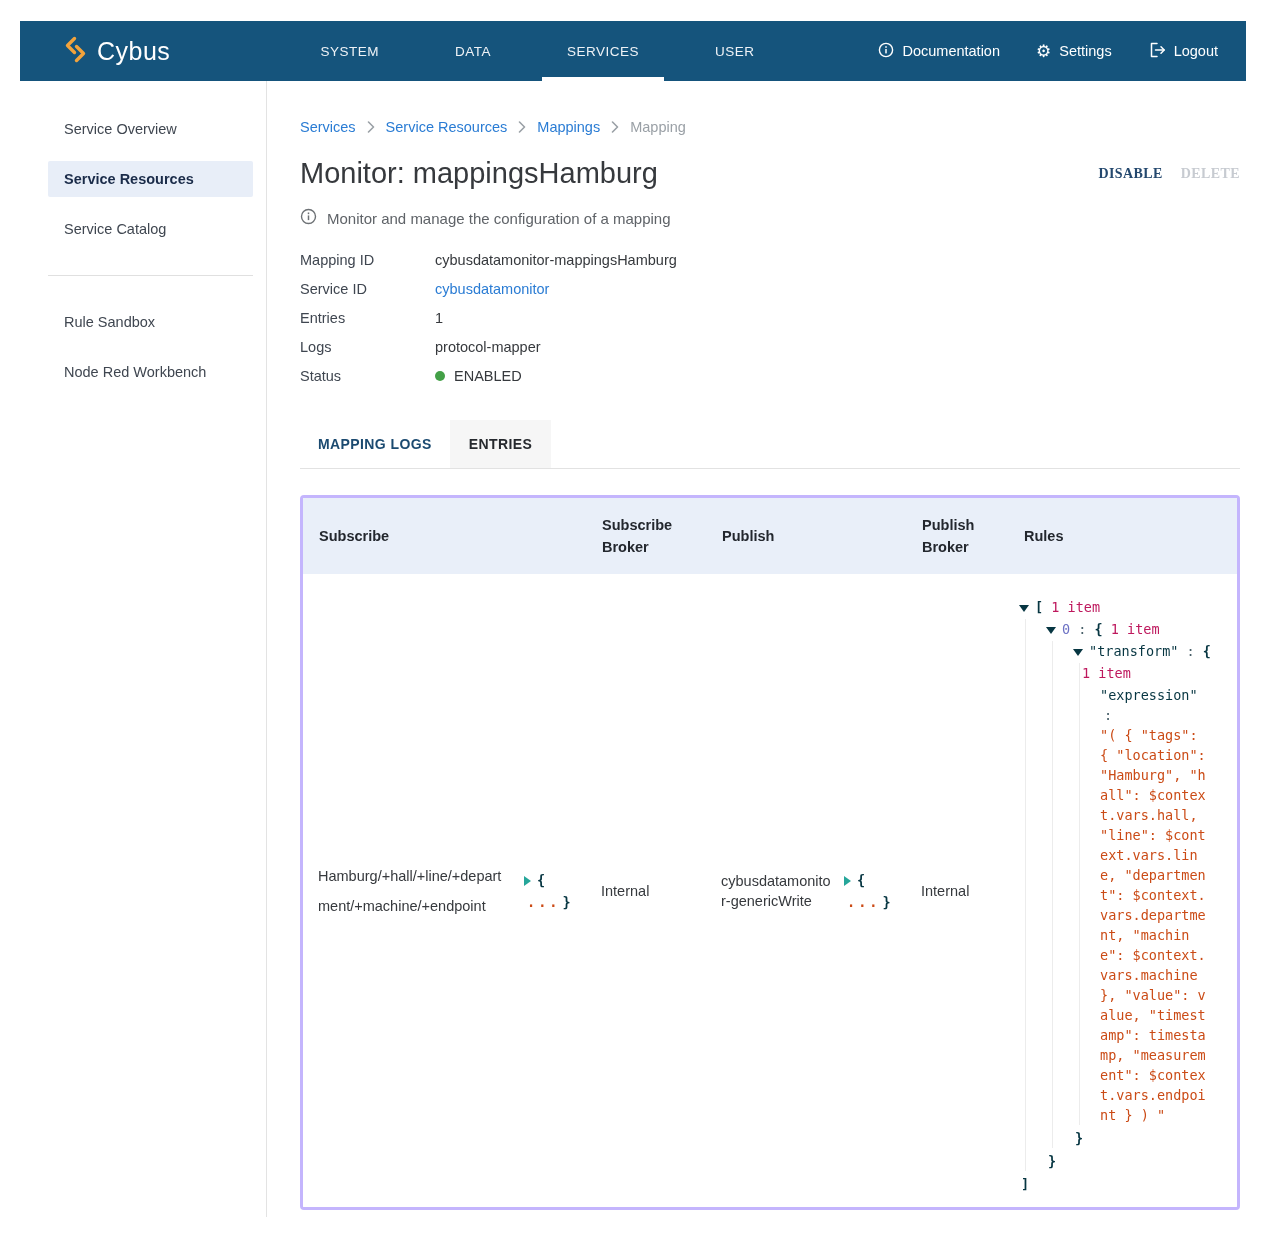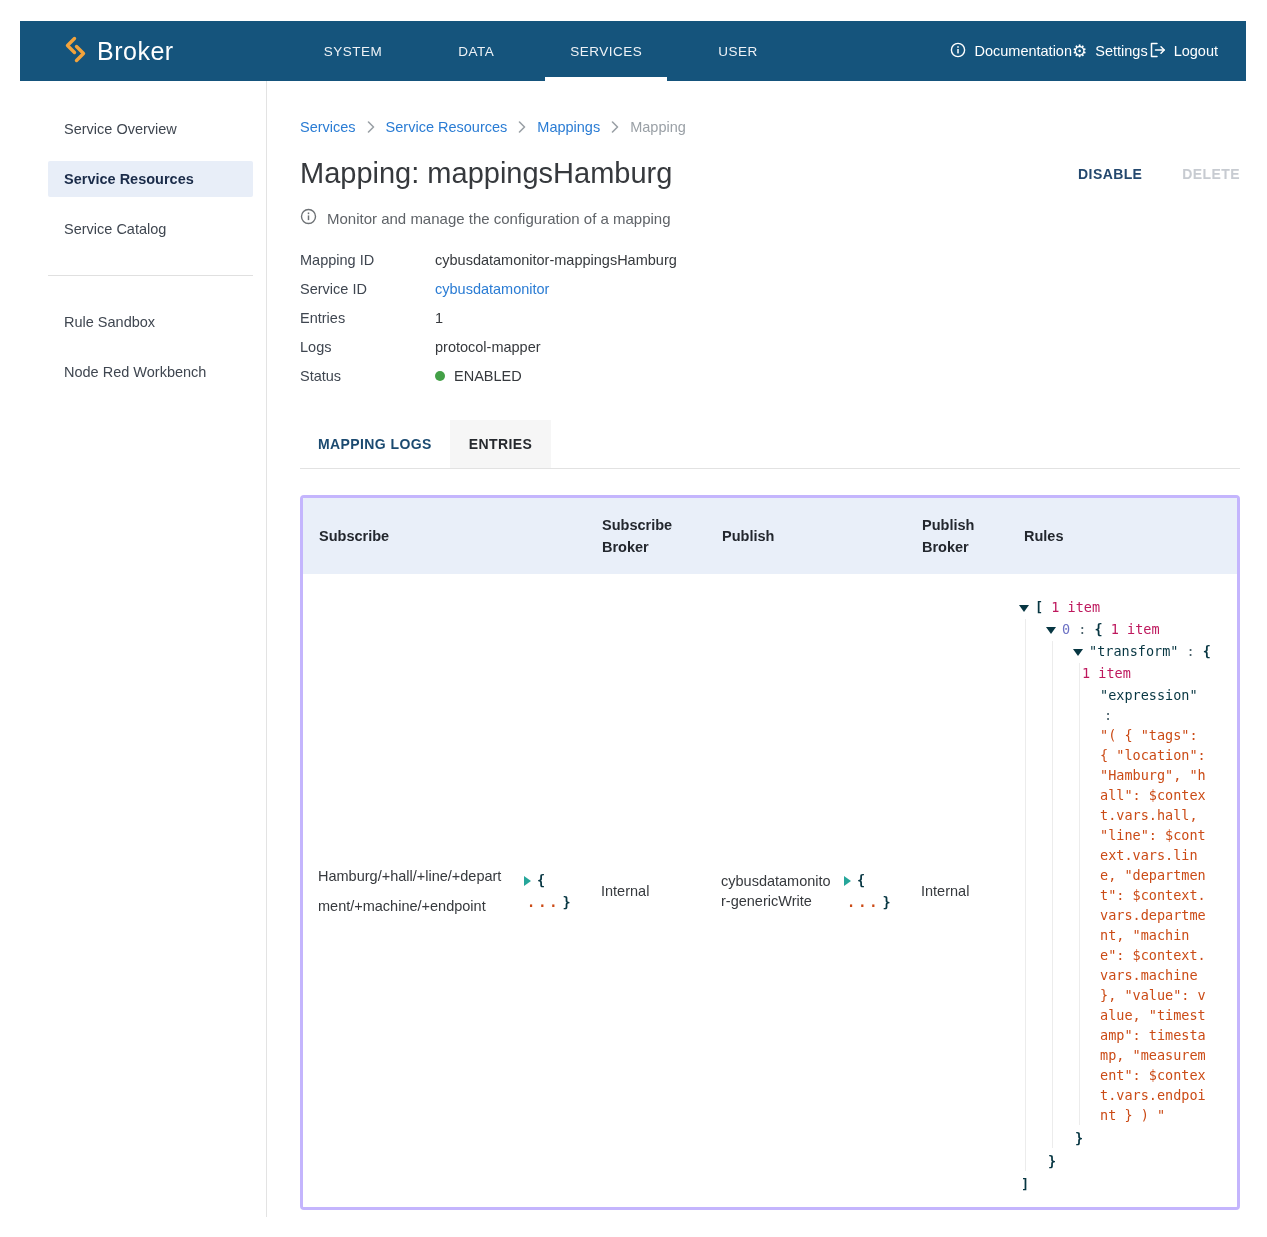--- a/index.html
+++ b/index.html
@@ -18,21 +18,21 @@
   .brand-name { color:#ffffff; font-size:25px; letter-spacing:0.5px; }
   .nav-primary { display:flex; margin-left:112px; height:100%; }
   .nav-item {
     position:relative; display:flex; align-items:center; justify-content:center;
     height:100%; padding:16px 25px; margin:0 13px; color:#eef2f6; font-size:13.5px;
     font-weight:500; letter-spacing:0.5px; cursor:pointer;
   }
   .nav-item.active::after {
     content:""; position:absolute; left:0; right:0; bottom:0; height:4px; background:#ffffff;
   }
-  .nav-actions { margin-left:auto; display:flex; align-items:center; margin-right:28px; }
+  .nav-actions { margin-left:auto; display:flex; align-items:center; gap:36px; margin-right:28px; }
   .nav-action { display:flex; align-items:center; gap:8px; color:#ffffff; font-size:14.5px; cursor:pointer; }
   .gear-glyph { font-size:17px; line-height:1; color:#ffffff; font-family:"DejaVu Sans", sans-serif; }
 
   
   .sidebar {
     position:absolute; left:20px; top:81px; width:247px; height:1136px;
     border-right:1px solid #e3e3e3; padding-top:23px;
   }
   .side-item {
     height:50px; display:flex; align-items:center;
@@ -45,21 +45,21 @@
   
   .main { position:absolute; left:300px; top:81px; width:940px; padding-top:38px; }
 
   .breadcrumb { display:flex; align-items:center; font-size:14.5px; }
   .crumb-link { color:#2a7cd4; cursor:pointer; }
   .crumb-current { color:#9aa0a6; }
   .crumb-sep { margin:0 11px; display:flex; align-items:center; }
 
   .title-row { display:flex; align-items:center; margin-top:22px; }
   .page-title { font-size:29px; font-weight:400; color:#36393d; }
-  .title-actions { margin-left:auto; display:flex; align-items:center; gap:40px; }
+  .title-actions { margin-left:auto; display:flex; align-items:center; gap:18px;font-family:Liberation Serif, serif; }
   .btn-text { background:none; border:none; font-family:inherit; font-size:14px; font-weight:700; letter-spacing:0.4px; cursor:pointer; }
   .btn-disable { color:#24486e; }
   .btn-delete { color:#c7cbd1; cursor:default; }
 
   .subtitle-row { display:flex; align-items:center; gap:10px; margin-top:18px; color:#5f6368; font-size:15px; }
 
   .details { margin-top:17px; }
   .detail-row { display:flex; height:29px; align-items:center; font-size:14.5px; }
   .detail-label { width:135px; color:#3f4650; }
   .detail-value { color:#36393d; }
@@ -123,21 +123,21 @@
 <div class="page">
 
   <header class="navbar">
     <div class="brand">
       <span>
         <svg width="23" height="27" viewBox="0 0 23 27" fill="none">
           <path d="M10.5 2.5 L3.5 9.5 L10.5 16.5" stroke="#F2A33C" stroke-width="3.4" stroke-linecap="round" stroke-linejoin="round"></path>
           <path d="M12.5 10.5 L19.5 17.5 L12.5 24.5" stroke="#F2A33C" stroke-width="3.4" stroke-linecap="round" stroke-linejoin="round"></path>
         </svg>
       </span>
-      <span class="brand-name">Broker</span>
+      <span class="brand-name">Cybus</span>
     </div>
     <nav class="nav-primary">
       <div class="nav-item">SYSTEM</div>
       <div class="nav-item">DATA</div>
       <div class="nav-item active">SERVICES</div>
       <div class="nav-item">USER</div>
     </nav>
     <div class="nav-actions">
       <div class="nav-action">
         <span>
@@ -193,21 +193,21 @@
       <span class="crumb-link">Mappings</span>
       <span class="crumb-sep">
         <svg width="8" height="12" viewBox="0 0 8 12" fill="none">
             <path d="M1.5 1 L6.5 6 L1.5 11" stroke="#9aa0a6" stroke-width="1.6" stroke-linecap="round" stroke-linejoin="round"></path>
           </svg>
       </span>
       <span class="crumb-current">Mapping</span>
     </div>
 
     <div class="title-row">
-      <h1 class="page-title">Mapping: mappingsHamburg</h1>
+      <h1 class="page-title">Monitor: mappingsHamburg</h1>
       <div class="title-actions">
         <button class="btn-text btn-disable">DISABLE</button>
         <button class="btn-text btn-delete">DELETE</button>
       </div>
     </div>
 
     <div class="subtitle-row">
       <span>
         <svg width="17" height="17" viewBox="0 0 16 16" fill="none">
           <circle cx="8" cy="8" r="6.6" stroke="#6d7175" stroke-width="1.3"></circle>

